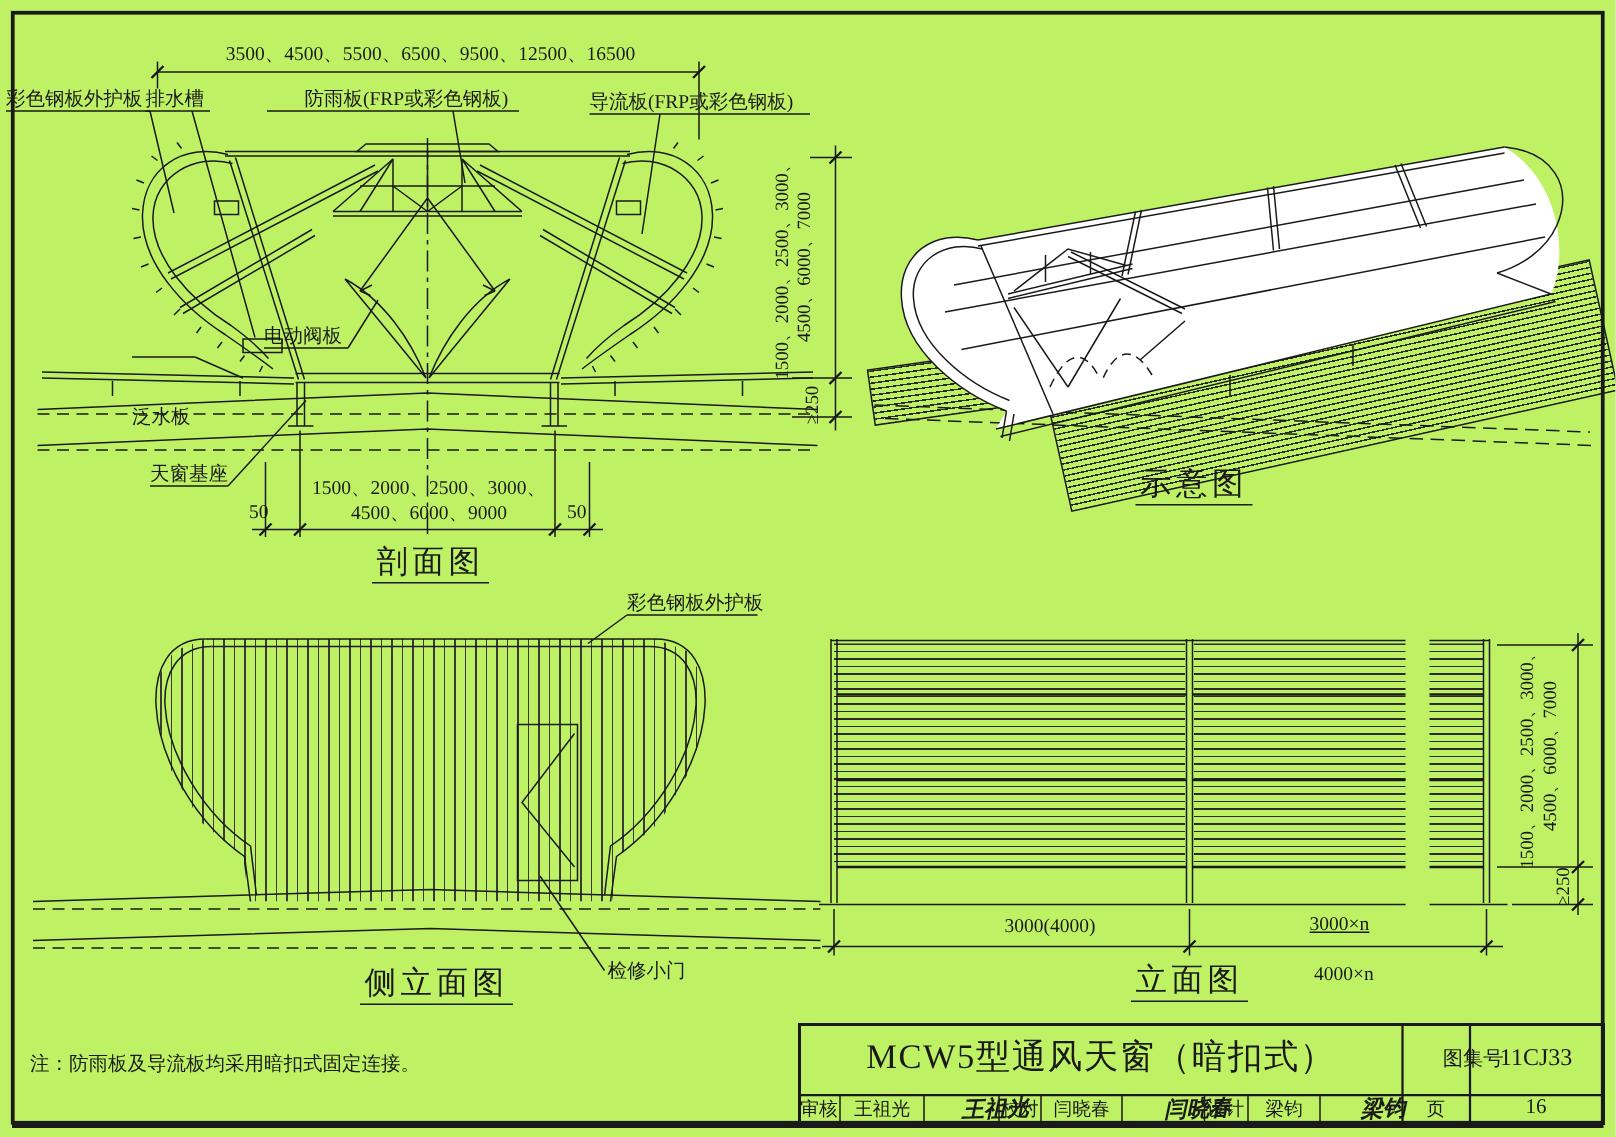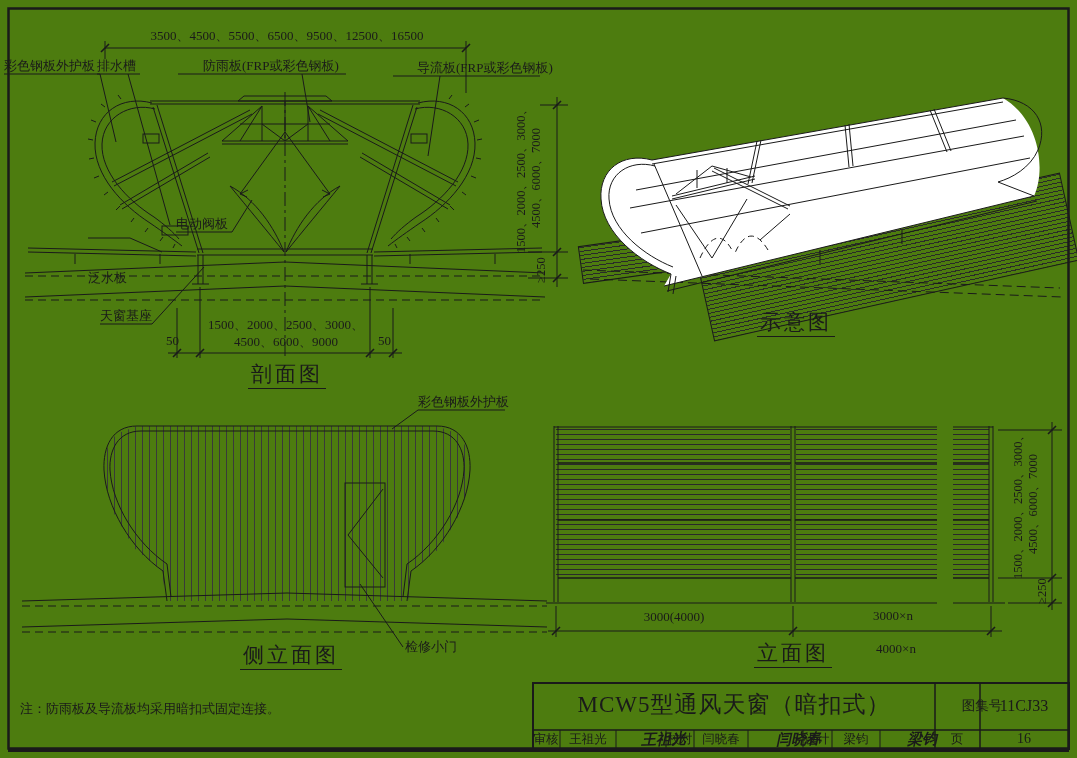--- a/index.html
+++ b/index.html
@@ -1,16 +1,16 @@
 <!DOCTYPE html>
 <html><head>
 <meta charset="utf-8">
 <style>
   html,body{margin:0;padding:0;background:#e8e8e8;}
-  #page{position:relative;width:1077px;height:758px;background:#4d7c0f;overflow:hidden;
+  #page{position:relative;width:1077px;height:758px;background:#bef264;overflow:hidden;
         font-family:"Liberation Serif","DejaVu Serif",serif;color:#1a1a1a;}
   .t{position:absolute;white-space:nowrap;color:#1a1a1a;line-height:1.1;}
   .c{transform:translateX(-50%);}
   .lbl{font-size:13px;}
   .dim{font-size:13px;}
   .cap{font-size:21px;letter-spacing:3px;border-bottom:1.5px solid #1a1a1a;padding:0 3px 2px 3px;}
   .rot{transform-origin:center;transform:rotate(-90deg);text-align:center;font-size:12.5px;line-height:1.2;}
   .sig{font-family:"DejaVu Sans","Liberation Sans",sans-serif;font-weight:bold;font-style:italic;
        font-size:15px;transform:rotate(-2deg);}
   .tb{font-size:12.5px;}
@@ -156,43 +156,43 @@
         <path d="M935,683 V749 M980,683 V749" stroke-width="1.5"></path>
         <path d="M560,730 V749 M616,730 V749 M666,730 V749 M694,730 V749 M748,730 V749 M803,730 V749 M832,730 V749 M880,730 V749"></path>
       </g>
     </g>
   </svg>
 
   <div class="t dim c" style="left:287px;top:29px;">3500、4500、5500、6500、9500、12500、16500</div>
   <div class="t lbl" style="left:4px;top:59px;">彩色钢板外护板</div>
   <div class="t lbl" style="left:97px;top:59px;">排水槽</div>
   <div class="t lbl" style="left:178px;top:59px;padding-left:25px;">防雨板(FRP或彩色钢板)</div>
-  <div class="t lbl" style="left:393px;top:61px;margin-left:24px;">导流板(FRP或彩色钢板)</div>
+  <div class="t lbl" style="left:393px;top:61px;">导流板(FRP或彩色钢板)</div>
   <div class="t lbl" style="left:88px;top:223px;margin-top:48px;">泛水板</div>
   <div class="t lbl" style="left:176px;top:217px;">电动阀板</div>
   <div class="t lbl" style="left:100px;top:309px;">天窗基座</div>
   <div class="t dim c" style="left:286px;top:318px;">1500、2000、2500、3000、</div>
   <div class="t dim c" style="left:286px;top:335px;">4500、6000、9000</div>
   <div class="t dim" style="left:166px;top:334px;">50</div>
   <div class="t dim" style="left:378px;top:334px;">50</div>
   <div class="t cap c" style="left:287px;top:363px;">剖面图</div>
   <div class="t rot" style="left:444px;top:163px;width:170px;height:30px;">
     <div>1500、2000、2500、3000、</div>
     <div>4500、6000、7000</div>
   </div>
   <div class="t rot" style="left:519px;top:263px;width:44px;height:14px;">≥250</div>
 
   <div class="t cap c" style="left:796px;top:311px;text-align:center;">示意图</div>
 
   <div class="t lbl" style="left:418px;top:395px;">彩色钢板外护板</div>
   <div class="t lbl" style="left:405px;top:640px;">检修小门</div>
   <div class="t cap c" style="left:291px;top:644px;">侧立面图</div>
 
-  <div class="t dim c" style="left:674px;top:610px;">3000(4000)</div>
-  <div class="t dim c" style="left:893px;top:609px;">3000×n</div>
+  <div class="t dim c" style="left:700px;top:610px;">3000(4000)</div>
+  <div class="t dim c" style="left:893px;top:609px;text-decoration:underline;">3000×n</div>
   <div class="t dim c" style="left:896px;top:642px;">4000×n</div>
   <div class="t cap c" style="left:793px;top:642px;">立面图</div>
   <div class="t rot" style="left:941px;top:489px;width:170px;height:30px;">
     <div>1500、2000、2500、3000、</div>
     <div>4500、6000、7000</div>
   </div>
   <div class="t rot" style="left:1020px;top:584px;width:44px;height:14px;">≥250</div>
 
   <div class="t lbl" style="left:20px;top:702px;">注：防雨板及导流板均采用暗扣式固定连接。</div>
 

